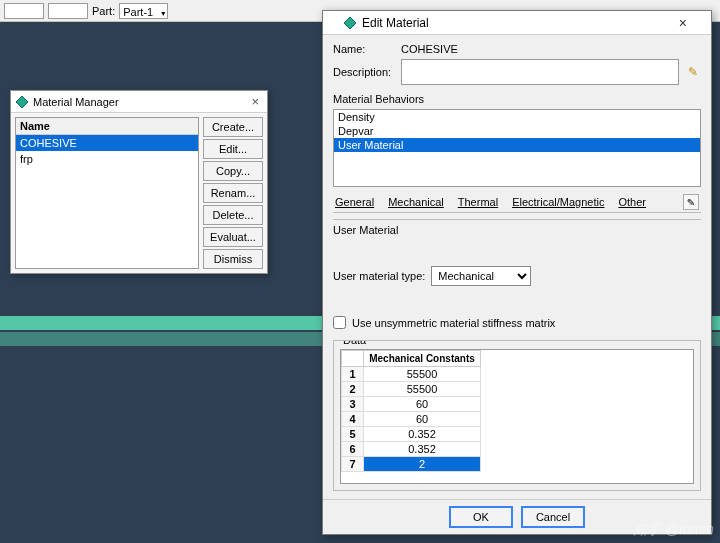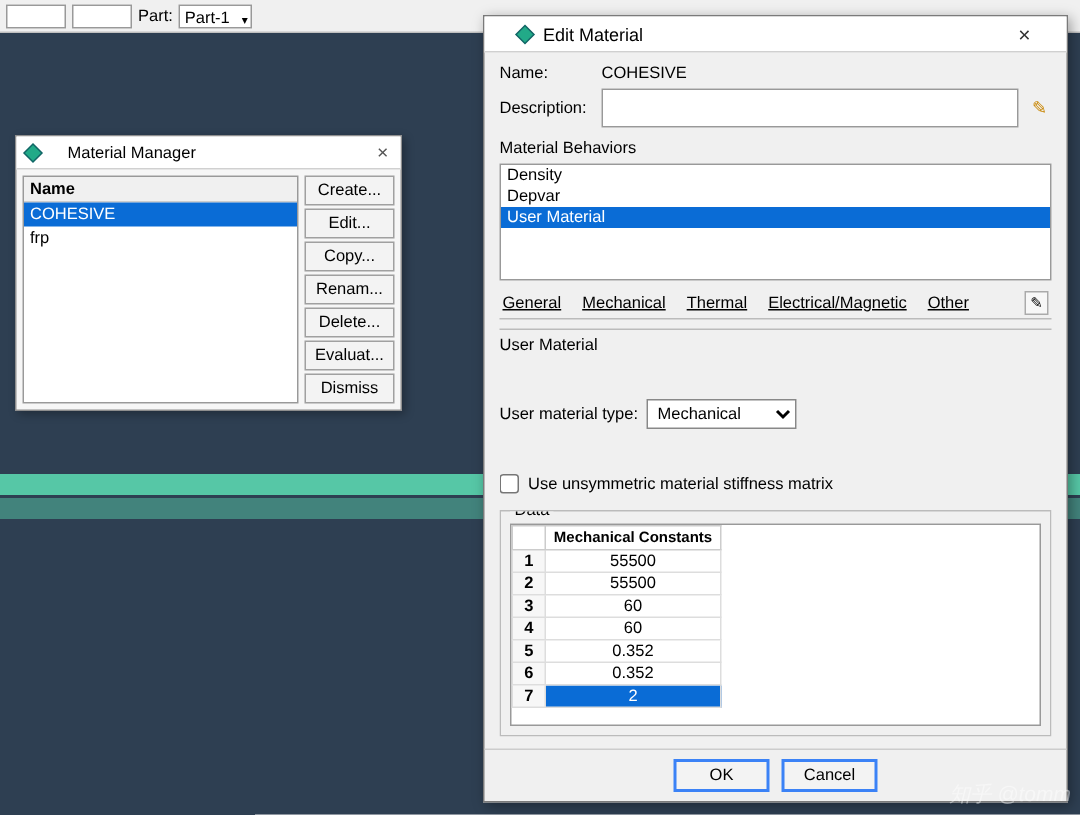--- a/index.html
+++ b/index.html
@@ -12,21 +12,21 @@
 .top-strip .combo { height: 16px; background: #fff; border: 1px solid #999; padding: 0 14px 0 3px; display: flex; align-items: flex-end; position: relative; }
 .top-strip .combo::after { content: "▾"; position: absolute; right: 2px; font-size: 8px; }
 
 
 .stripe { position: absolute; left: 0; right: 0; height: 14px; background: #56c7a6; }
 .stripe.s1 { top: 316px; }
 .stripe.s2 { top: 332px; opacity: .5; }
 
 
 .mm-win { position: absolute; left: 10px; top: 90px; width: 258px; background: #f6f6f6; border: 1px solid #8e8e8e; box-shadow: 2px 2px 6px rgba(0,0,0,.3); }
-.mm-title { height: 22px; background: #fff; border-bottom: 1px solid #d0d0d0; display: flex; align-items: center; padding: 0 4px; gap: 16px; }
+.mm-title { height: 22px; background: #fff; border-bottom: 1px solid #d0d0d0; display: flex; align-items: center; padding: 0 4px; gap: 4px; }
 .mm-title .ic { width: 14px; height: 14px; display: flex; align-items: center; justify-content: center; font-size: 10px; color: #3a6; }
 .mm-title .t { flex: 1; font-size: 11px; }
 .mm-title .x { cursor: pointer; font-size: 13px; color: #555; padding: 0 4px; }
 .mm-body { display: flex; padding: 4px; gap: 4px; }
 .mm-list { flex: 1; background: #fff; border: 1px solid #999; min-height: 140px; }
 .mm-list .hdr { background: #f0f0f0; border-bottom: 1px solid #ccc; padding: 2px 4px; font-weight: bold; }
 .mm-list .row { padding: 2px 4px; }
 .mm-list .row.sel { background: #0a6cd6; color: #fff; }
 .mm-btns { display: flex; flex-direction: column; gap: 2px; width: 60px; }
 .mm-btns button { height: 20px; background: #f3f3f3; border: 1px solid #a0a0a0; font-size: 11px; cursor: pointer; }

